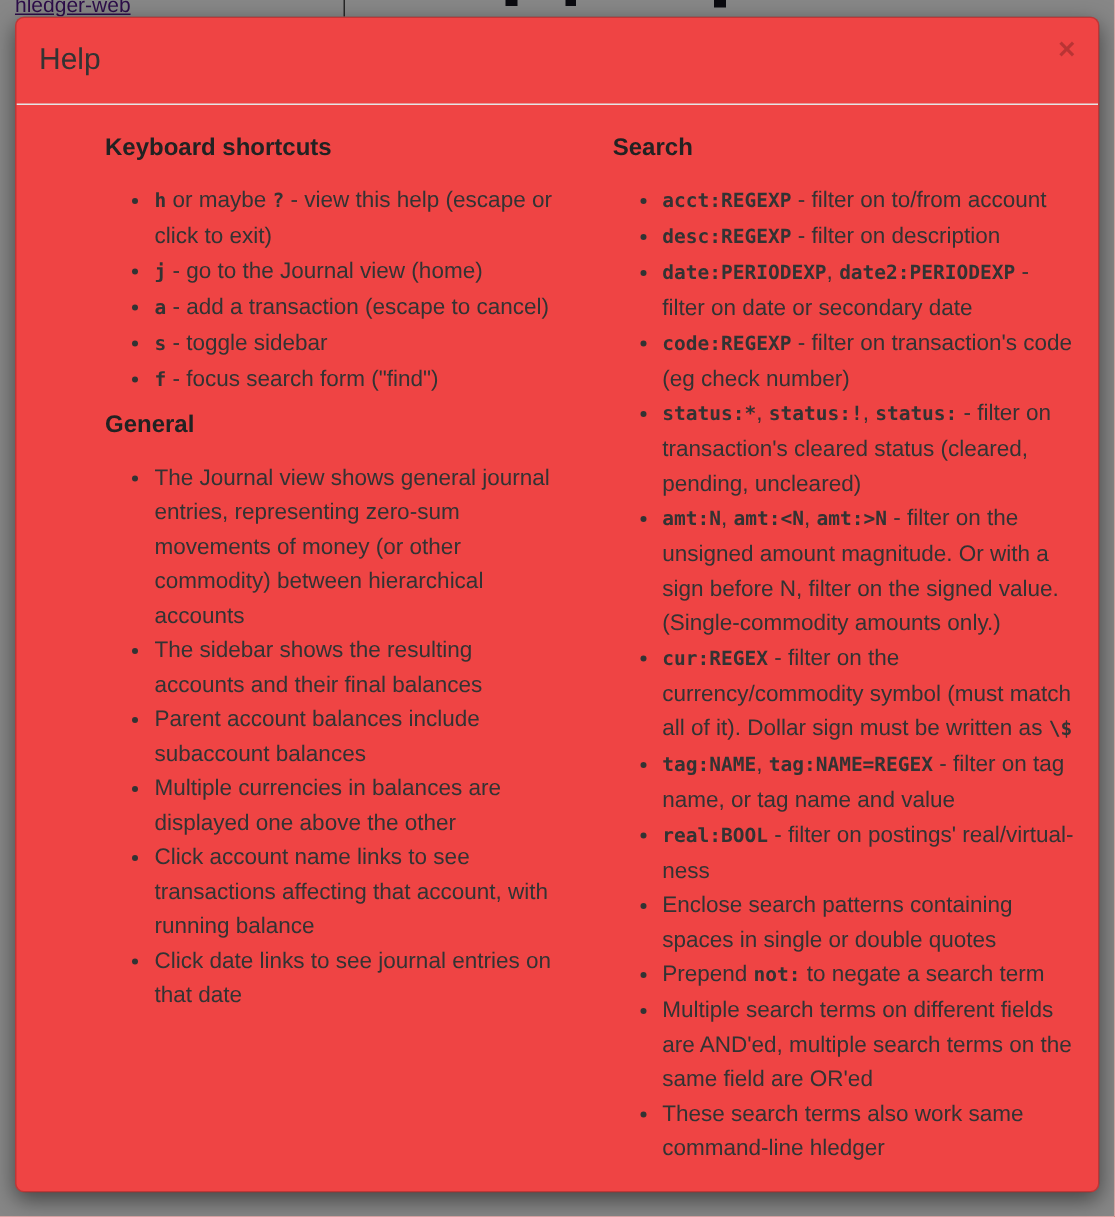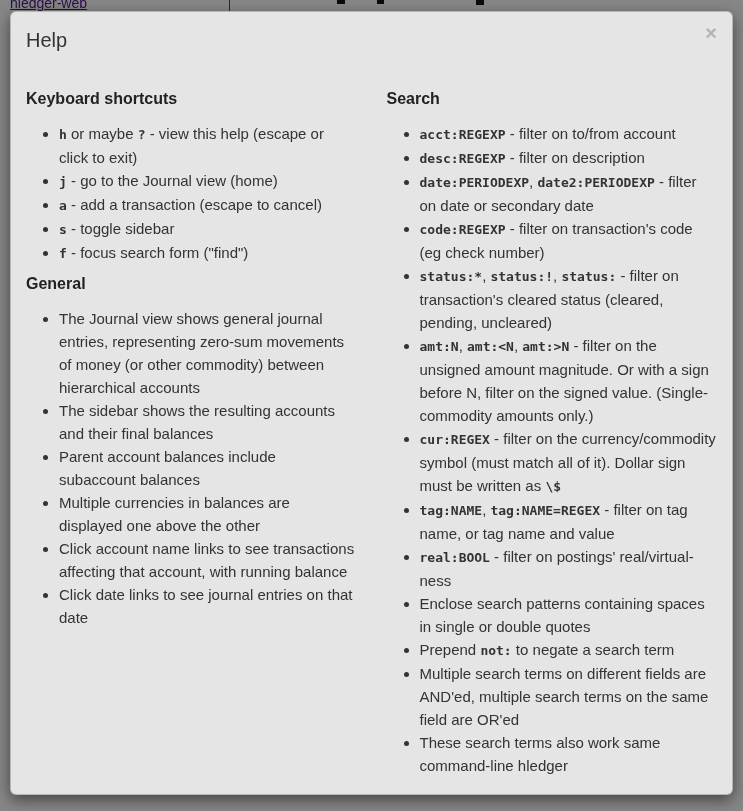--- a/index.html
+++ b/index.html
@@ -26,21 +26,21 @@
   .stub-2 { left: 377px; width: 7px; height: 4px; }
   .stub-3 { left: 476px; width: 8px; height: 5px; }
 
   
   .modal-backdrop { position: absolute; inset: 0; background: rgba(0,0,0,0.47); }
 
   
   .help-modal {
     position: absolute; left: 10px; top: 11px;
     width: 723px; height: 784px;
-    background: #e5e5e5;
+    background: #ef4444;
     border: 1px solid rgba(0,0,0,0.2);
     border-radius: 6px;
     box-shadow: 0 5px 15px rgba(0,0,0,0.5);
     overflow: hidden;
   }
   .modal-header {
     padding: 15px;
     border-bottom: 1px solid #e5e5e5;
     position: relative;
   }
@@ -48,21 +48,21 @@
     font-size: 20px; line-height: 27px; font-weight: 400; color: #333;
   }
   .close-btn {
     position: absolute; right: 15px; top: 11px;
     background: none; border: none; cursor: pointer;
     font-size: 20px; font-weight: bold; line-height: 1;
     color: #000; opacity: 0.22;
     font-family: "Liberation Sans", sans-serif;
   }
 
-  .modal-body { display: flex; padding: 0; }
+  .modal-body { display: flex; padding: 0; margin-left: 44px; }
   .help-col { width: 50%; padding: 0 15px; }
 
   .section-heading {
     font-size: 16px; font-weight: bold; color: #222;
     margin: 19px 0 13px 0; line-height: 20px;
   }
   .section-heading.second { margin-top: 8px; }
 
   .help-list {
     margin: 0 0 9px 0;

